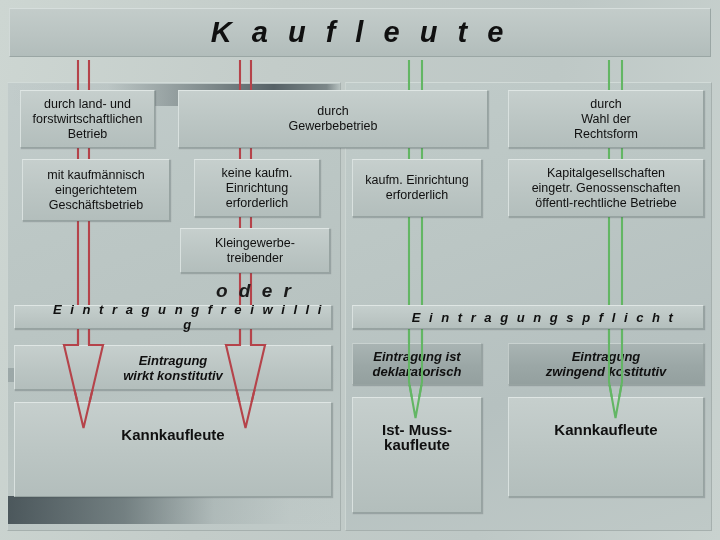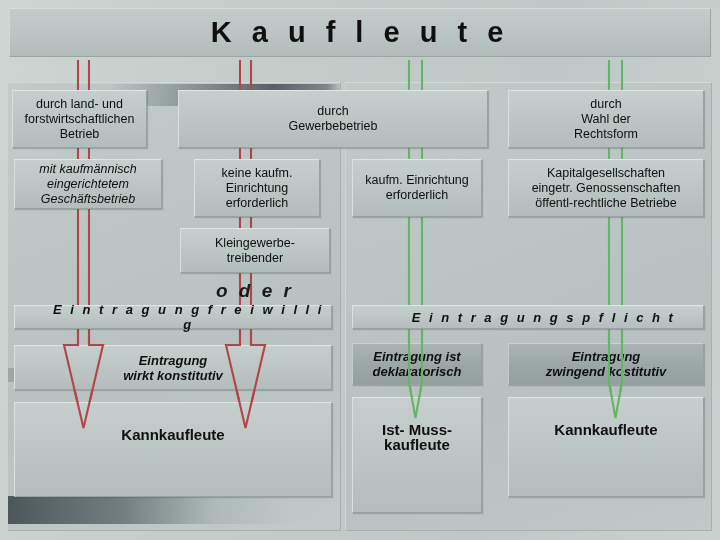--- a/index.html
+++ b/index.html
@@ -35,20 +35,21 @@
     display: flex;
     align-items: center;
     justify-content: center;
   }
   .title-text {
     font-size: 29px;
     font-weight: bold;
     letter-spacing: 6px;
     color: #101010;
     white-space: nowrap;
+    font-style: italic;
   }
 
   
   .panel {
     position: absolute;
     box-sizing: border-box;
     border: 1px solid #a6b0ae;
     border-top-color: #d2dbd8;
     border-left-color: #ccd5d2;
   }
@@ -165,23 +166,23 @@
 
     <g fill="none" stroke="#63b664" stroke-width="2.1">
       <path d="M 409,60 L 409,382 L 415.5,418 L 422,382 L 422,60"></path>
     </g>
 
     <g fill="none" stroke="#63b664" stroke-width="2.1">
       <path d="M 609,60 L 609,382 L 615.5,418 L 622,382 L 622,60"></path>
     </g>
   </svg>
 
-  <div class="box" style="left:12px; top:90px; width:135px; height:58px;">durch land- und<br>forstwirtschaftlichen<br>Betrieb</div>
-
-  <div class="box" style="left:14px; top:159px; width:148px; height:50px;font-style:italic;">mit kaufmännisch<br>eingerichtetem<br>Geschäftsbetrieb</div>
+  <div class="box" style="left:20px; top:90px; width:135px; height:58px;">durch land- und<br>forstwirtschaftlichen<br>Betrieb</div>
+
+  <div class="box" style="left:22px; top:159px; width:148px; height:62px;">mit kaufmännisch<br>eingerichtetem<br>Geschäftsbetrieb</div>
 
   <div class="box" style="left:178px; top:90px; width:310px; height:58px;">durch<br>Gewerbebetrieb</div>
 
   <div class="box" style="left:194px; top:159px; width:126px; height:58px;">keine kaufm.<br>Einrichtung<br>erforderlich</div>
 
   <div class="box" style="left:180px; top:228px; width:150px; height:45px;">Kleingewerbe-<br>treibender</div>
 
   <div class="oder" style="left:180px; top:280px; width:150px;">o d e r</div>
 
   <div class="box banner" style="left:14px; top:305px; width:318px; height:24px;">E i n t r a g u n g     f r e i w i l l i g</div>

